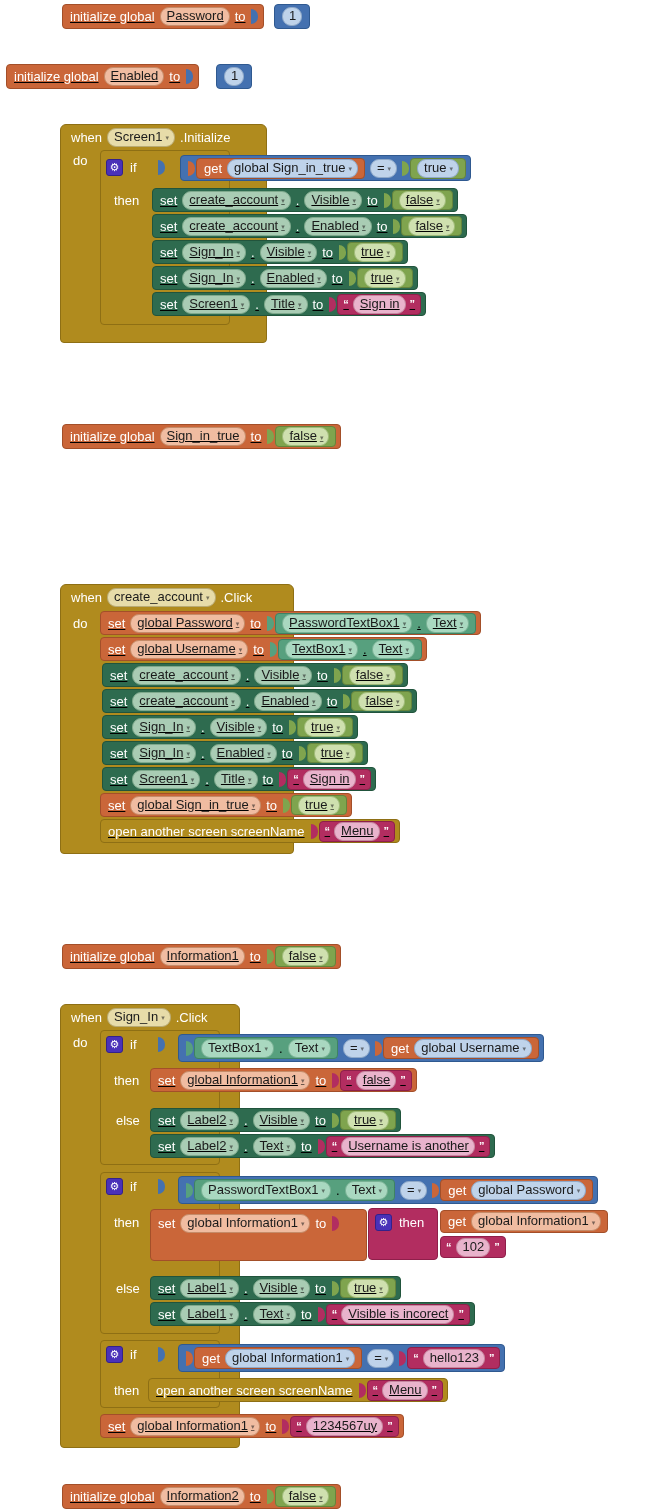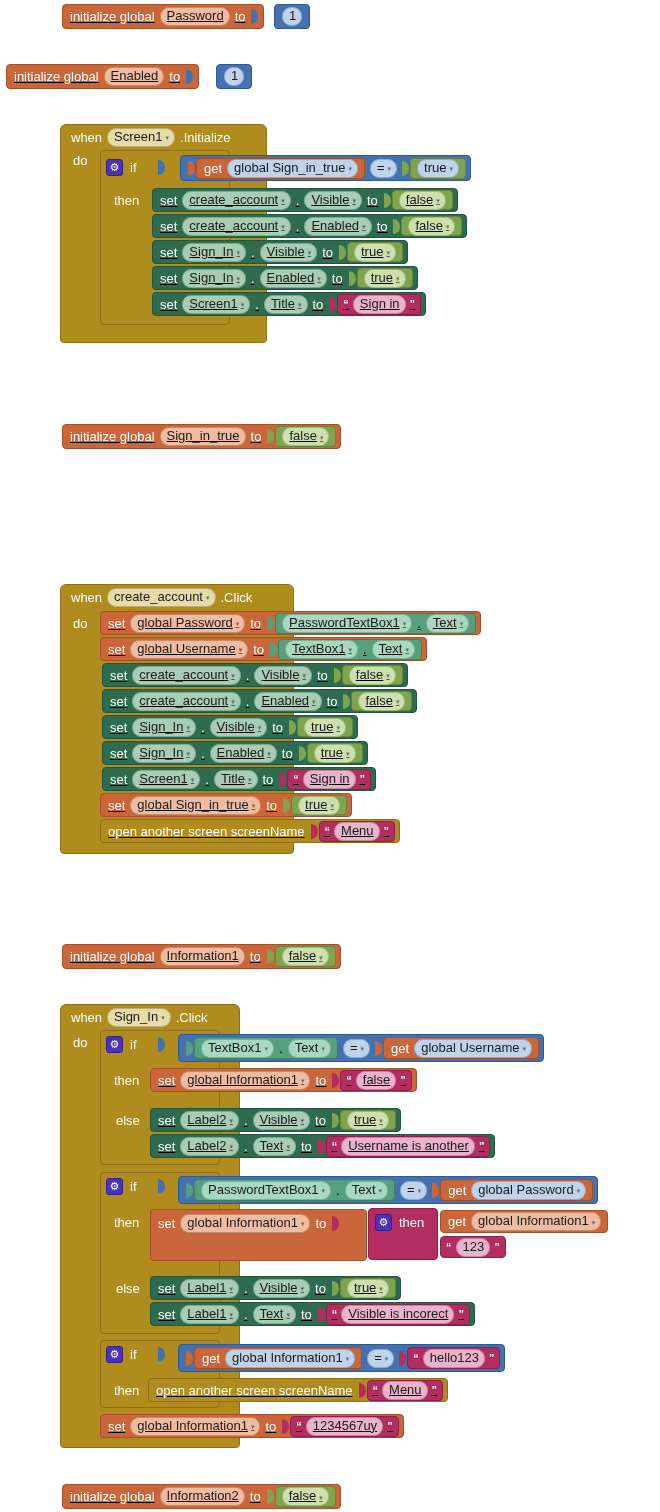--- a/index.html
+++ b/index.html
@@ -718,21 +718,21 @@
     <span class="fld">
           <span>global Information1</span>
           <span class="car">▾</span>
         </span>
   </div>
 </div>
 <div class="blk c-text valueblk" style="left:440px;top:1236px;height:22px;padding:0 3px;">
   <div class="row" style="height:20px;">
     <span class="qt">“</span>
     <span class="fld">
-          <span>123</span>
+          <span>102</span>
         </span>
     <span class="qt">”</span>
   </div>
 </div>
 
 <div class="blk c-comp stackblk" style="left:150px;top:1276px;height:24px;padding:0 4px;">
   <div class="row" style="height:22px;">
     <span class="lbl">set</span>
     <span class="fld">
           <span>Label1</span>

